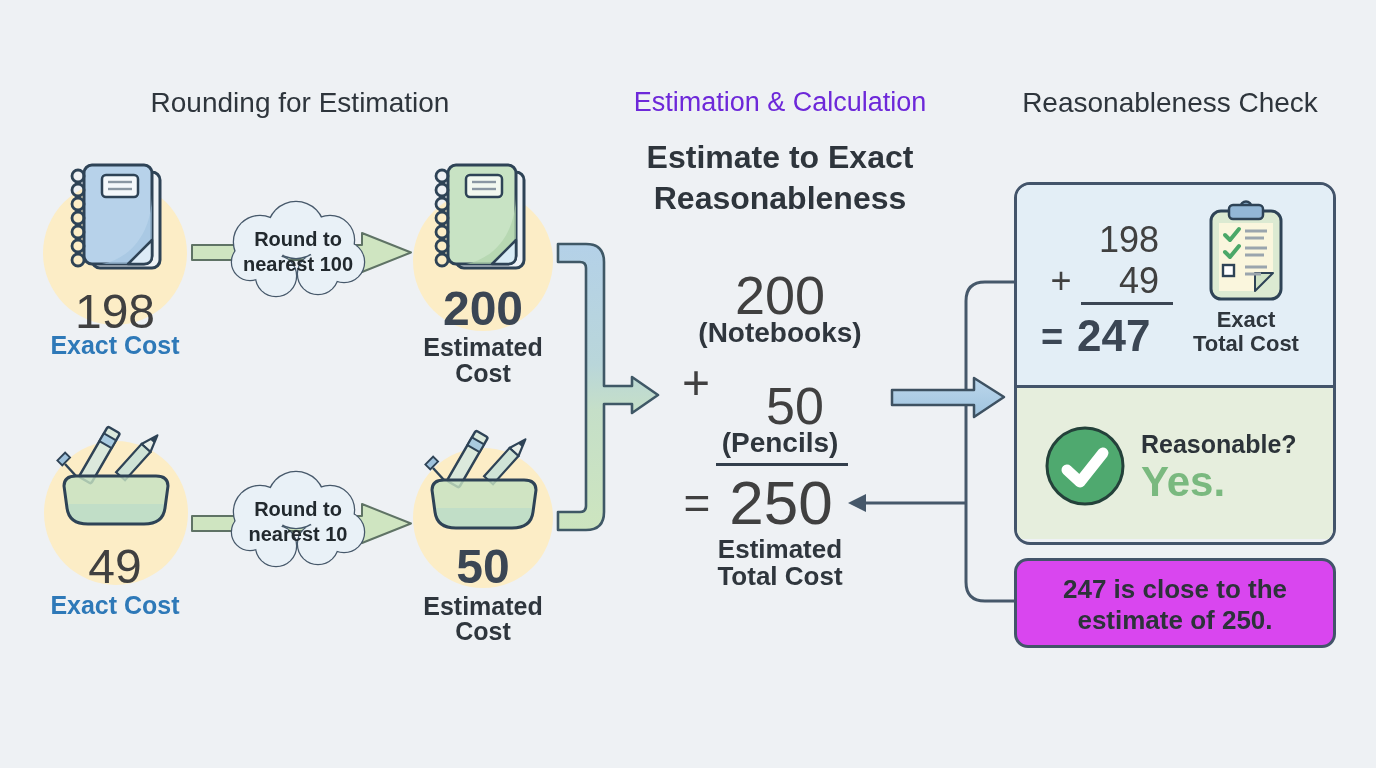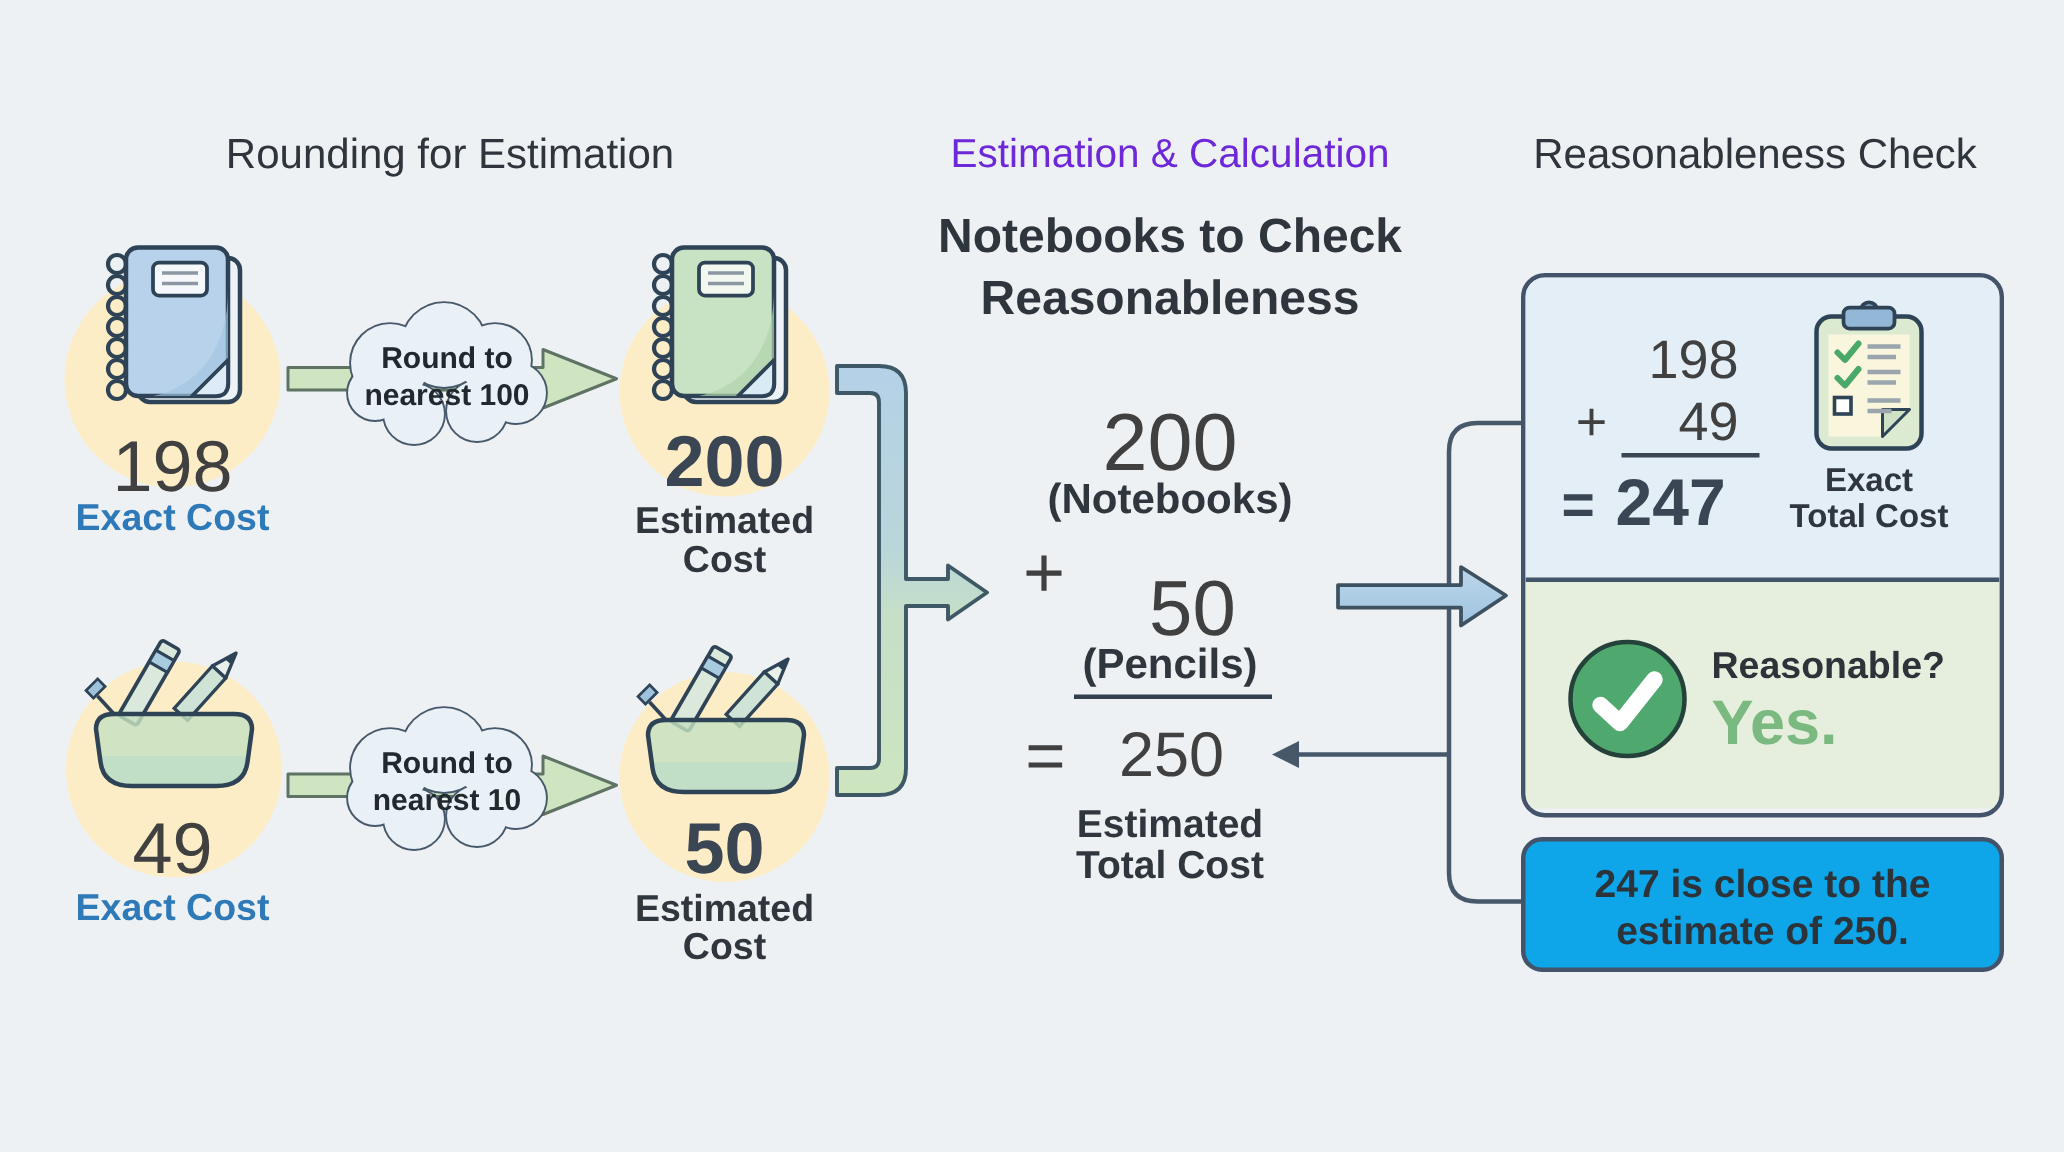--- a/index.html
+++ b/index.html
@@ -18,34 +18,34 @@
   .num-blue{color:#404040;font-weight:normal;}
   .num-dark{color:#3b4654;font-weight:bold;}
   .lbl-blue{color:#2e79b8;font-weight:600;font-size:25px;}
   .lbl-dark{color:#2f363d;font-weight:600;font-size:25px;}
   .cloud-line{position:absolute;width:160px;text-align:center;font-size:20px;font-weight:bold;color:#22292e;}
   .panel{
     background:transparent;border:3px solid #43546a;border-radius:16px;overflow:hidden;
   }
   .panel-top{position:relative;height:200px;background:#e3eef6;border-bottom:3px solid #43546a;}
   .panel-green{position:relative;height:151px;background:#e6eedd;}
-  .note-box{background:#0ea5e9;border:3px solid #43546a;border-radius:14px;}
+  .note-box{background:#d946ef;border:3px solid #43546a;border-radius:14px;}
   .note-line{font-size:26px;font-weight:600;color:#2c3339;text-align:center;}
   svg{display:block;}
 </style>
 </head>
 <body>
 
 <div id="stage">
 
   <div class="abs ctr hdr" style="left:100px;top:87px;width:400px;">Rounding for Estimation</div>
   <div class="abs ctr hdr-light" style="left:580px;top:87px;width:400px;">Estimation &amp; Calculation</div>
   <div class="abs ctr hdr" style="left:970px;top:87px;width:400px;">Reasonableness Check</div>
 
-  <div class="abs ctr big-title" style="left:570px;top:139px;width:420px;">Notebooks to Check</div>
+  <div class="abs ctr big-title" style="left:570px;top:139px;width:420px;">Estimate to Exact</div>
   <div class="abs ctr big-title" style="left:570px;top:180px;width:420px;">Reasonableness</div>
 
   <div class="abs yellow-circle" style="left:43px;top:181px;width:144px;height:144px;"></div>
 
   <svg class="abs" style="left:190px;top:228px;" width="224" height="49" viewBox="0 0 224 49">
     <polygon points="2,17 172,17 172,5 221,24.5 172,44 172,32 2,32" fill="#cfe5c1" stroke="#5f7365" stroke-width="2" stroke-linejoin="round"></polygon>
   </svg>
 
   <div class="abs" style="left:218px;top:196px;width:160px;height:116px;">
     <svg width="160" height="116" viewBox="0 0 160 116">
@@ -210,21 +210,21 @@
   <div class="abs ctr lbl-dark" style="left:680px;top:317px;width:200px;font-size:28px;">(Notebooks)</div>
 
   <div class="abs ctr num-blue" style="left:666px;top:355px;width:60px;font-size:48px;">+</div>
 
   <div class="abs ctr num-blue" style="left:695px;top:376px;width:200px;font-size:52px;">50</div>
   <div class="abs ctr lbl-dark" style="left:680px;top:427px;width:200px;font-size:28px;">(Pencils)</div>
 
   <div class="abs" style="left:716px;top:463px;width:132px;height:3px;background:#333f4c;"></div>
 
   <div class="abs ctr num-blue" style="left:667px;top:478px;width:60px;font-size:46px;line-height:50px;">=</div>
-  <div class="abs ctr num-blue" style="left:681px;top:472px;width:200px;font-size:42px;line-height:62px;">250</div>
+  <div class="abs ctr num-blue" style="left:681px;top:472px;width:200px;font-size:62px;line-height:62px;">250</div>
 
   <div class="abs ctr lbl-dark" style="left:680px;top:534px;width:200px;font-size:26px;">Estimated</div>
   <div class="abs ctr lbl-dark" style="left:680px;top:561px;width:200px;font-size:26px;">Total Cost</div>
 
   <svg class="abs" style="left:840px;top:270px;" width="180" height="345" viewBox="0 0 180 345">
     <path d="M176,12 L145,12 Q126,12 126,31 L126,312 Q126,331 145,331 L176,331" fill="none" stroke="#46586a" stroke-width="3"></path>
     <line x1="126" y1="233" x2="24" y2="233" stroke="#46586a" stroke-width="3"></line>
     <polygon points="26,224 8,233 26,242" fill="#46586a"></polygon>
   </svg>
 

